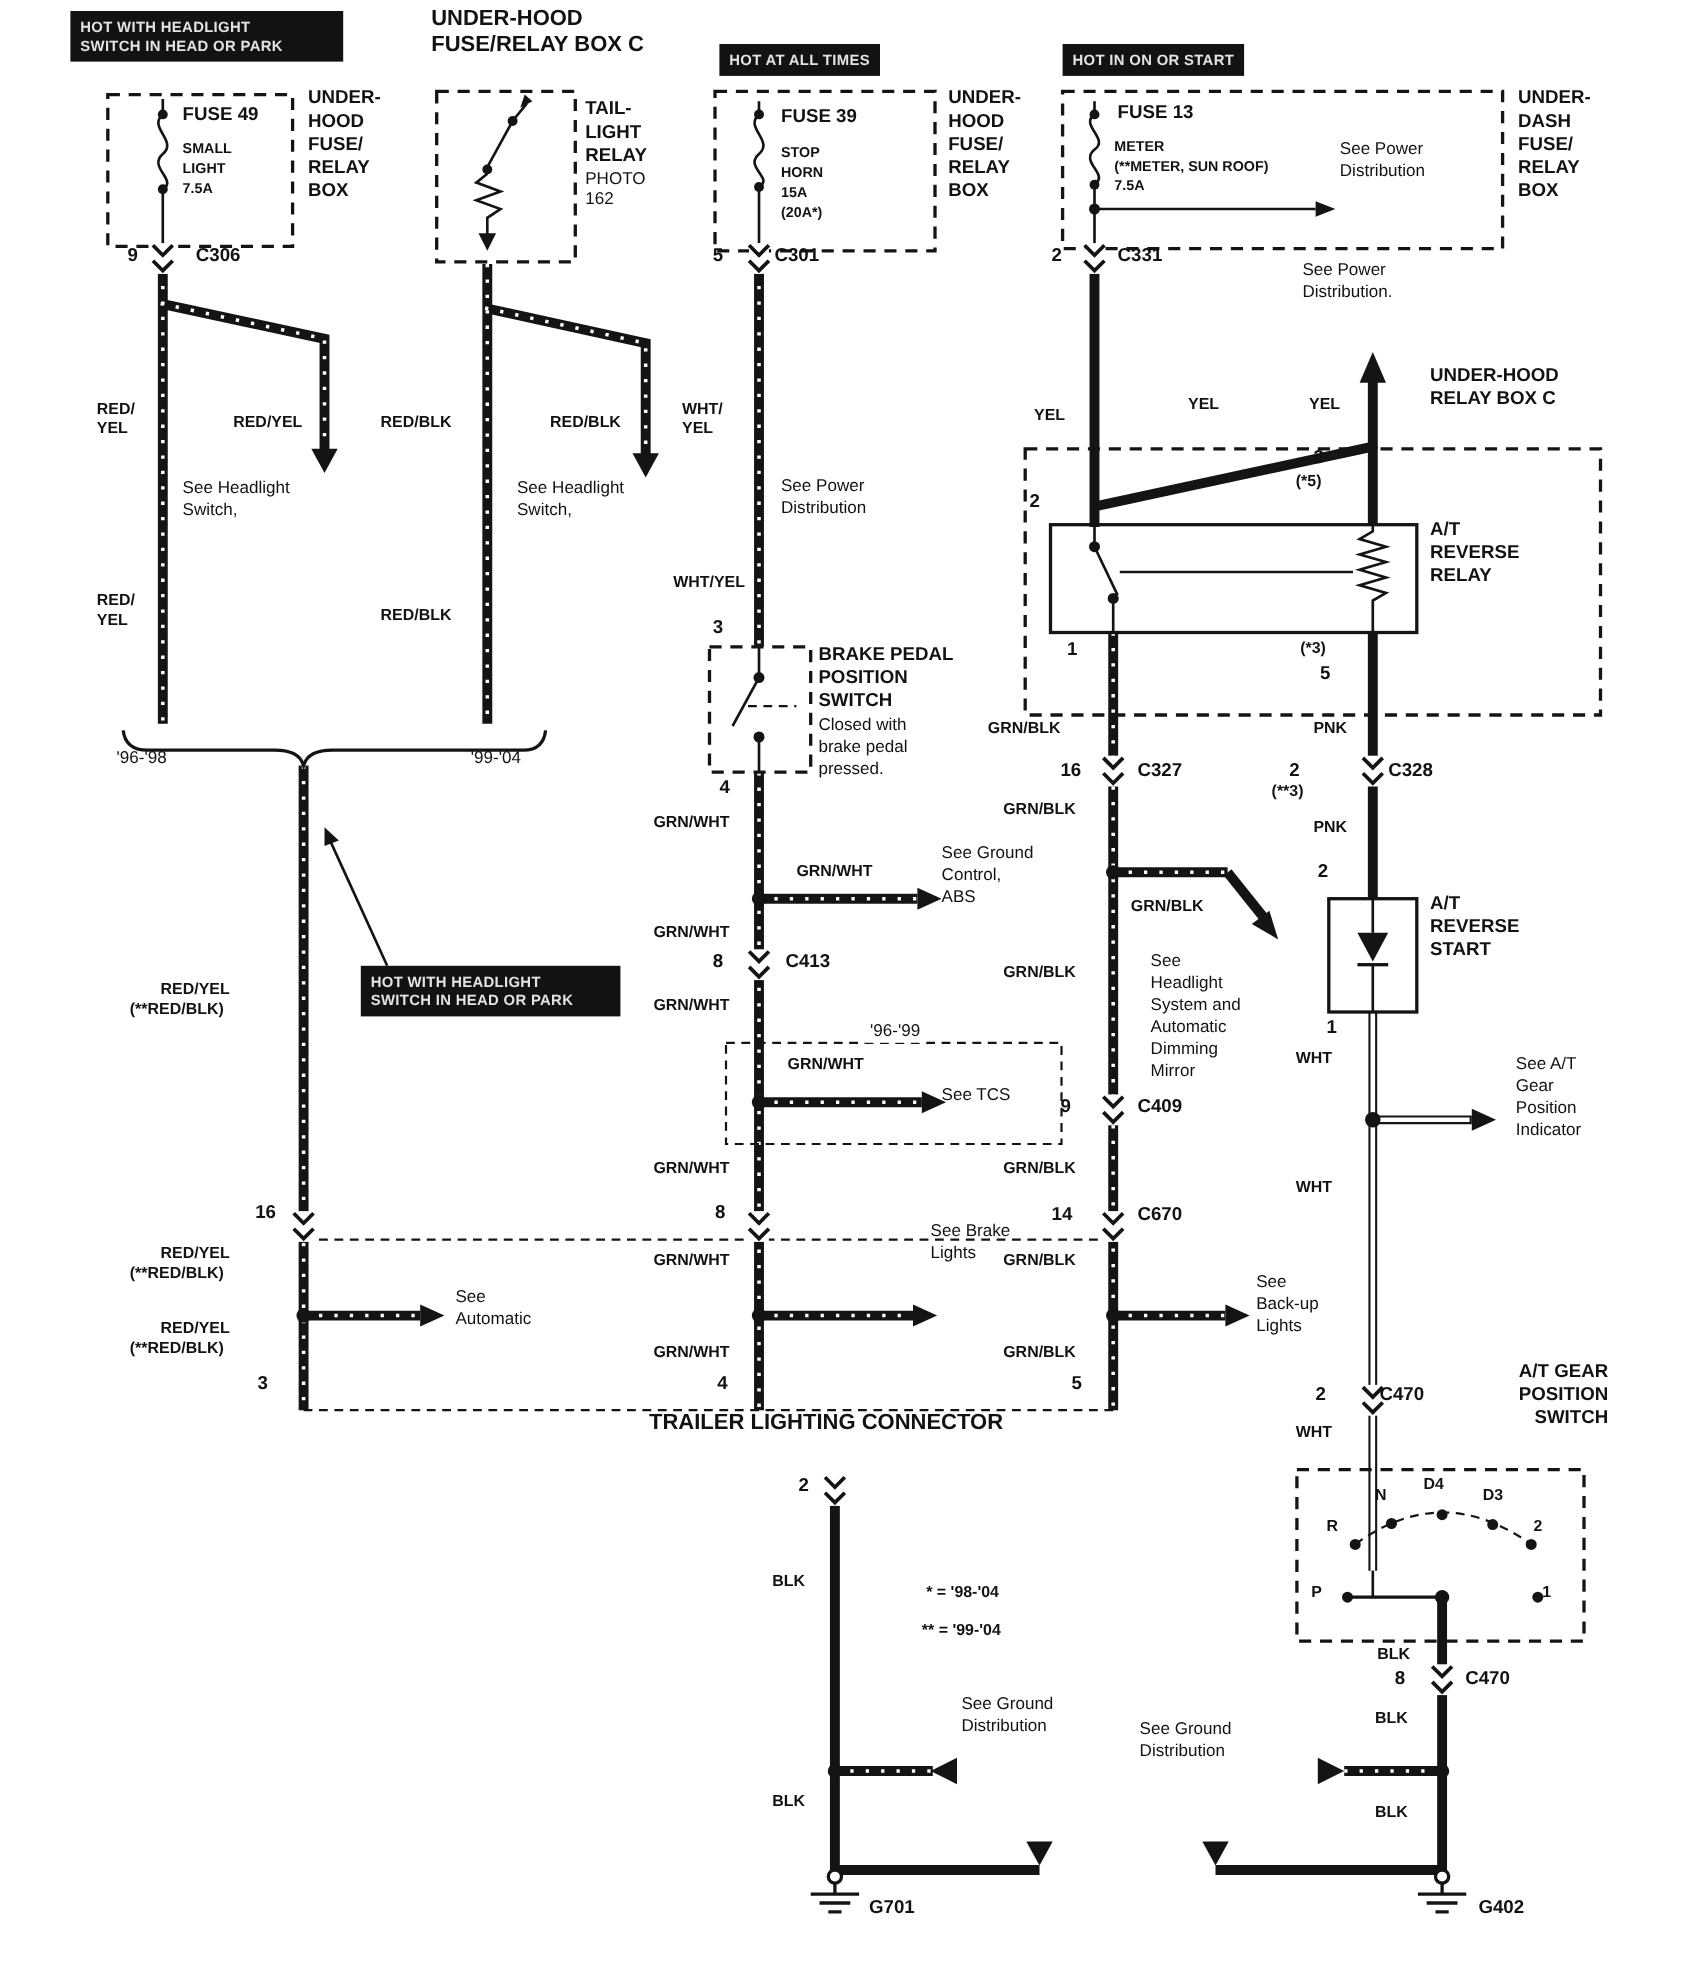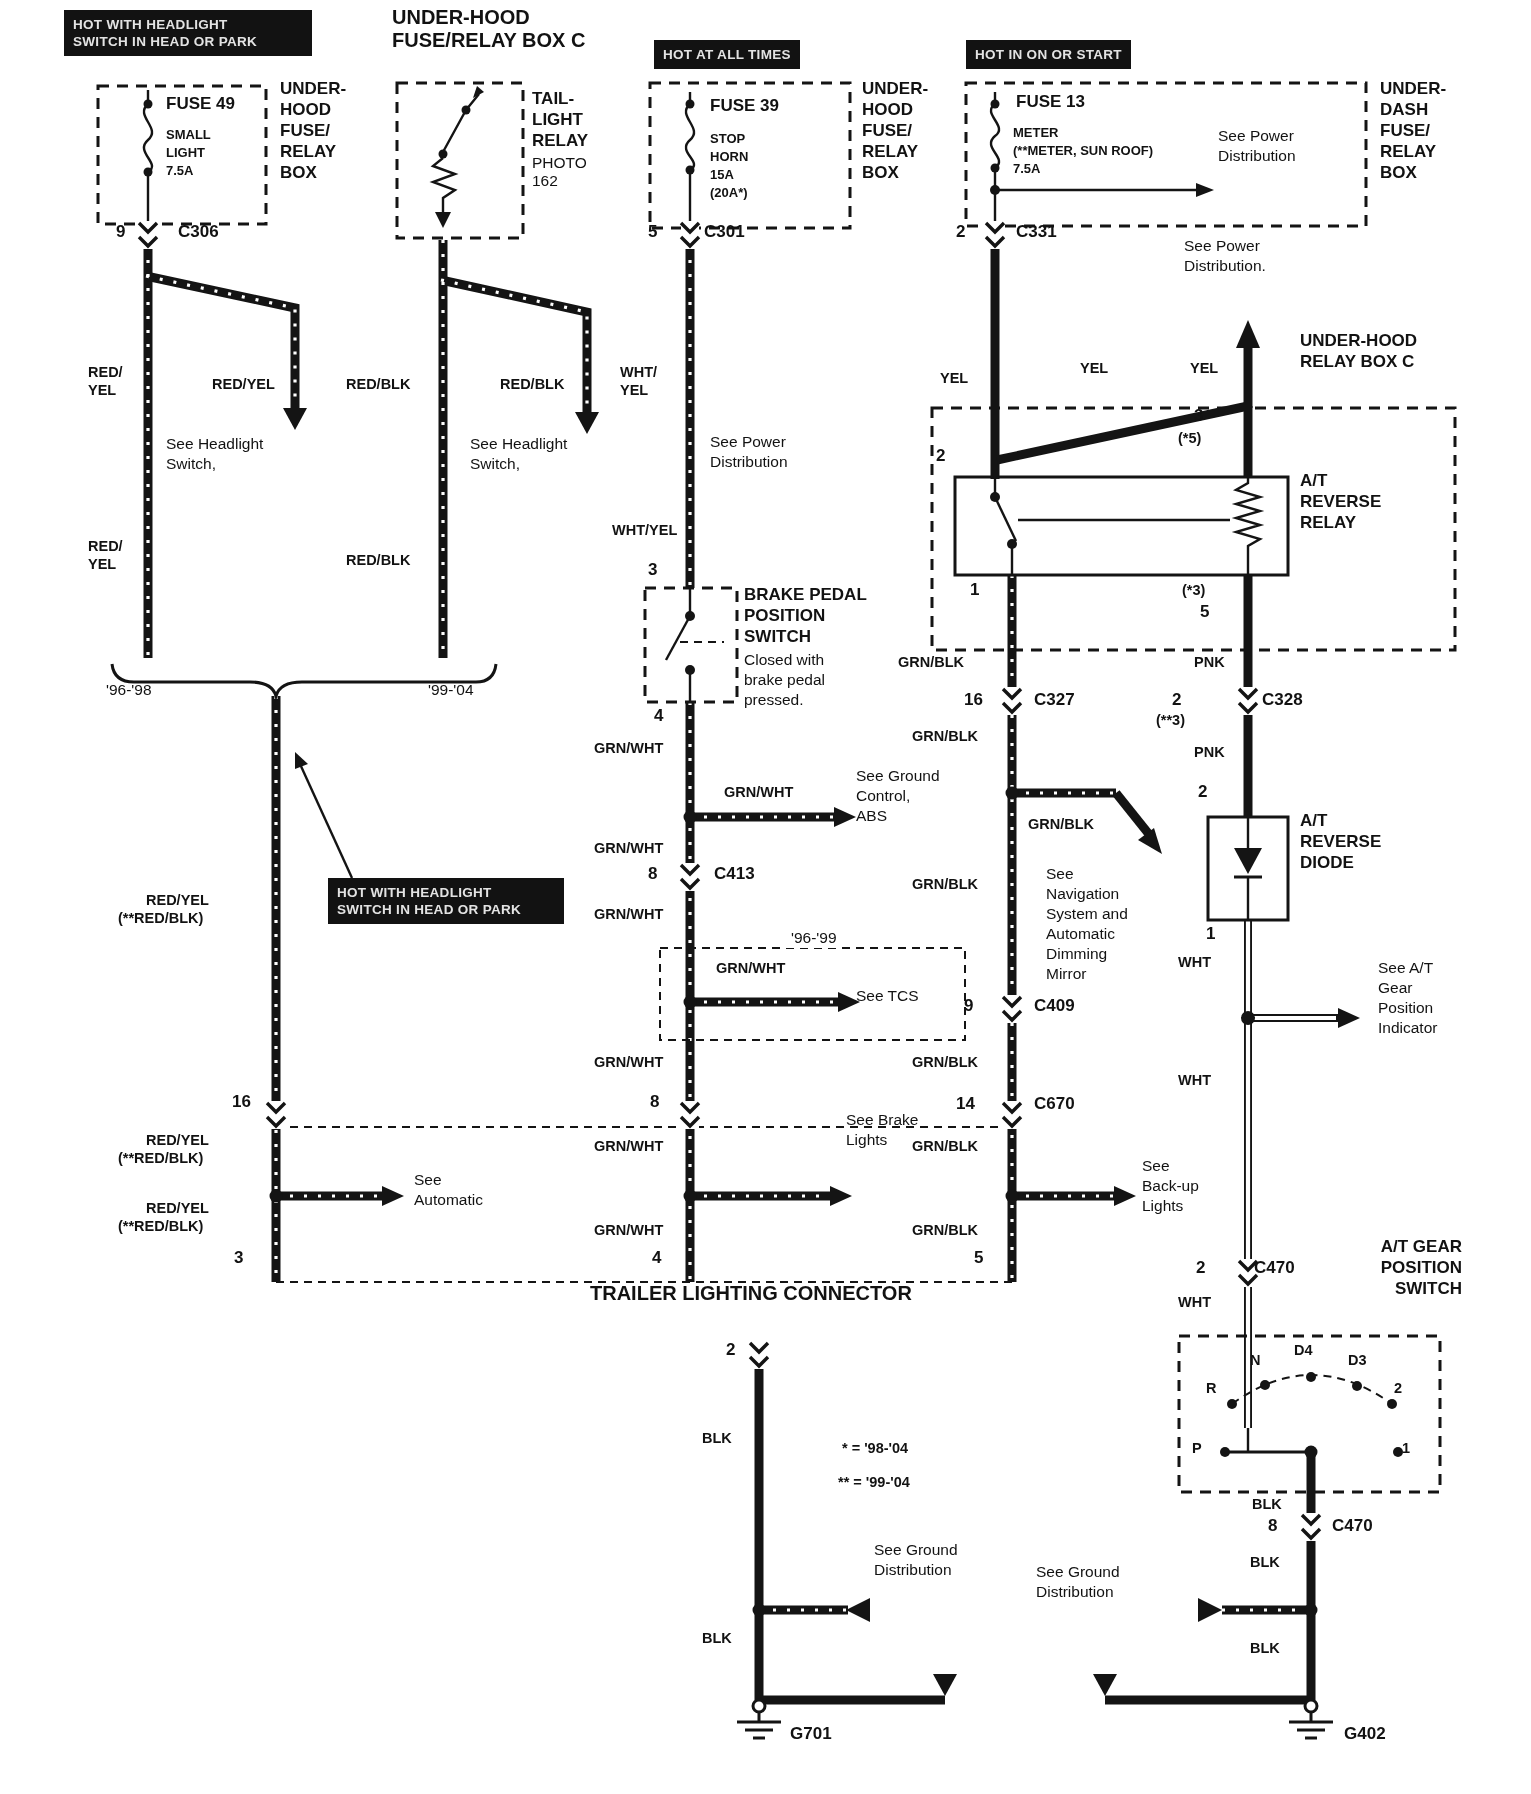--- a/index.html
+++ b/index.html
@@ -394,32 +394,32 @@
 <div class="d lbl" style="left:594px;top:906px">GRN/WHT</div>
 
 <div class="bannerbox" style="left:328px;top:878px;width:218px">
   <div>HOT WITH HEADLIGHT</div>
   <div>SWITCH IN HEAD OR PARK</div>
 </div>
 
 <div class="d lbl" style="left:1028px;top:816px">GRN/BLK</div>
 <div class="d note" style="left:1046px;top:864px">
   <div>See</div>
-      <div>Navigation</div>
+      <div>Headlight</div>
       <div>System and</div>
   <div>Automatic</div>
       <div>Dimming</div>
       <div>Mirror</div>
 </div>
 <div class="d lbl" style="left:912px;top:876px">GRN/BLK</div>
 
 <div class="d comp" style="left:1300px;top:810px">
   <div>A/T</div>
       <div>REVERSE</div>
-      <div>DIODE</div>
+      <div>START</div>
 </div>
 <div class="d pin" style="left:1206px;top:924px">1</div>
 <div class="d lbl" style="left:1178px;top:954px">WHT</div>
 <div class="d note" style="left:1378px;top:958px">
   <div>See A/T</div>
       <div>Gear</div>
   <div>Position</div>
       <div>Indicator</div>
 </div>
 <div class="d lbl" style="left:1178px;top:1072px">WHT</div>

